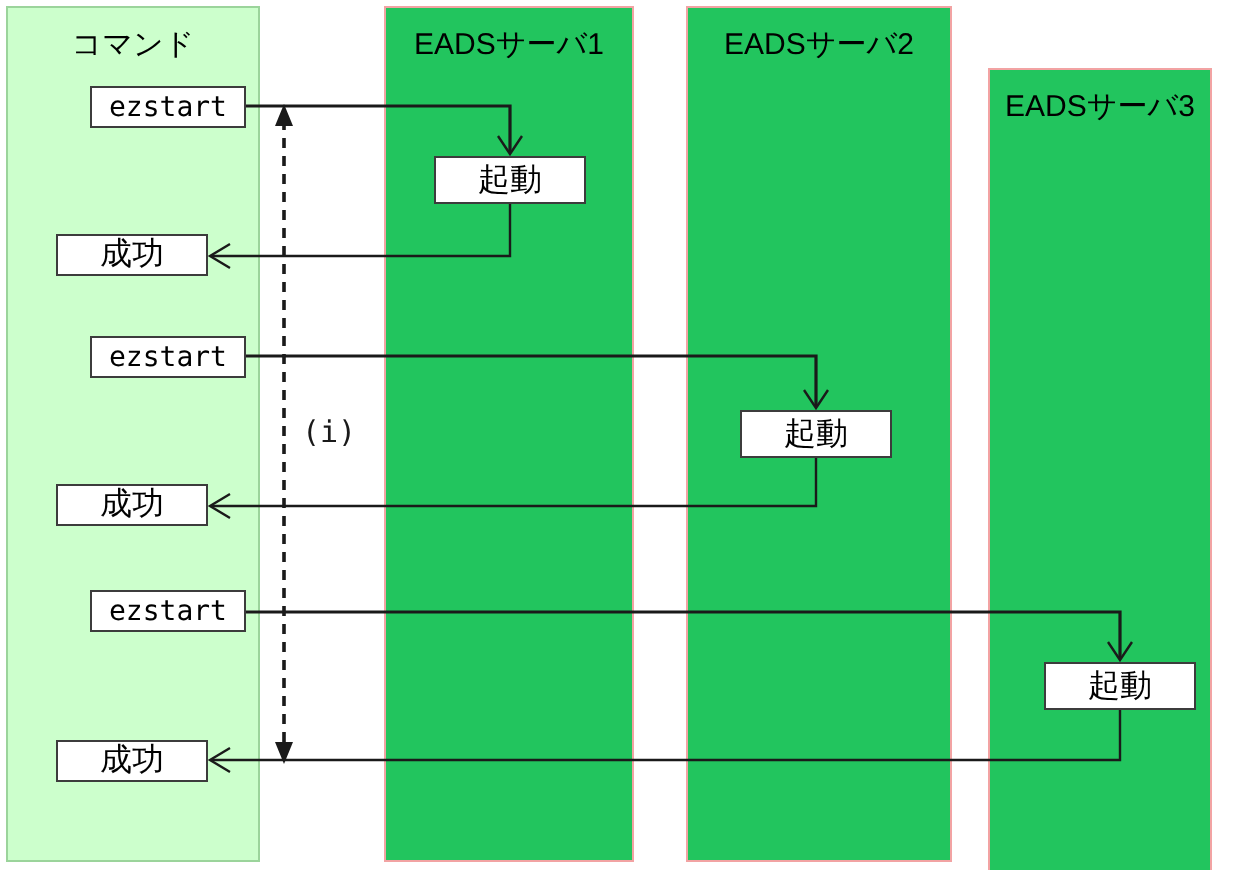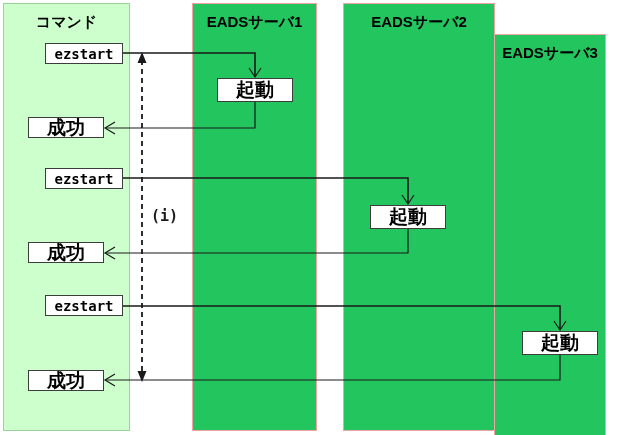--- a/index.html
+++ b/index.html
@@ -3,21 +3,20 @@
 <meta charset="utf-8">
 <style>
   html, body { margin: 0; padding: 0; background: #ffffff; }
   #diagram {
     position: relative;
     width: 624px;
     height: 435px;
     background: #ffffff;
     overflow: hidden;
     font-family: "Liberation Sans", sans-serif;
-    font-weight: bold;
   }
   .lane {
     position: absolute;
     top: 3px;
     height: 428px;
     box-sizing: border-box;
     border: 1px solid;
   }
   .lane.command { background: #ccffcc; border-color: #9bd49b; }
   .lane.server  { background: #22c55e; border-color: #f2a3a3; }
@@ -32,21 +31,21 @@
     white-space: nowrap;
   }
   .node {
     position: absolute;
     box-sizing: border-box;
     background: #ffffff;
     border: 1.5px solid #3c3c3c;
     display: flex;
     align-items: center;
     justify-content: center;
-    font-size: 19px;
+    font-size: 16px;
     color: #000000;
     white-space: nowrap;
   }
   .node.mono {
     font-family: "DejaVu Sans Mono", monospace;
     font-size: 14px;
     margin-left: 17px;
   }
   #wires {
     position: absolute;
@@ -65,21 +64,21 @@
 </head>
 <body>
 
 <div id="diagram">
   <div class="lane command" style="left: 3px; width: 127px;">
       <div class="lane-header">コマンド</div>
     </div>
     <div class="lane server" style="left: 192px; width: 125px;">
       <div class="lane-header">EADSサーバ1</div>
     </div>
-    <div class="lane server" style="left: 343px; width: 152px;">
+    <div class="lane server" style="left: 343px; width: 133px;">
       <div class="lane-header">EADSサーバ2</div>
     </div>
     <div class="lane server" style="left: 494px; width: 112px; margin-top: 31px;">
       <div class="lane-header">EADSサーバ3</div>
     </div>
     <svg id="wires" viewBox="0 0 624 435" xmlns="http://www.w3.org/2000/svg">
       <polyline points="106,53 255,53 255,76" fill="none" stroke="#1a1a1a" stroke-width="1.6"></polyline>
       <path d="M 249 68 L 255 77 L 261 68" fill="none" stroke="#1a1a1a" stroke-width="1.2"></path>
       <polyline points="255,102 255,128 106,128" fill="none" stroke="#1a1a1a" stroke-width="1.2"></polyline>
       <path d="M 115 122 L 105 128 L 115 134" fill="none" stroke="#1a1a1a" stroke-width="1.2"></path>

